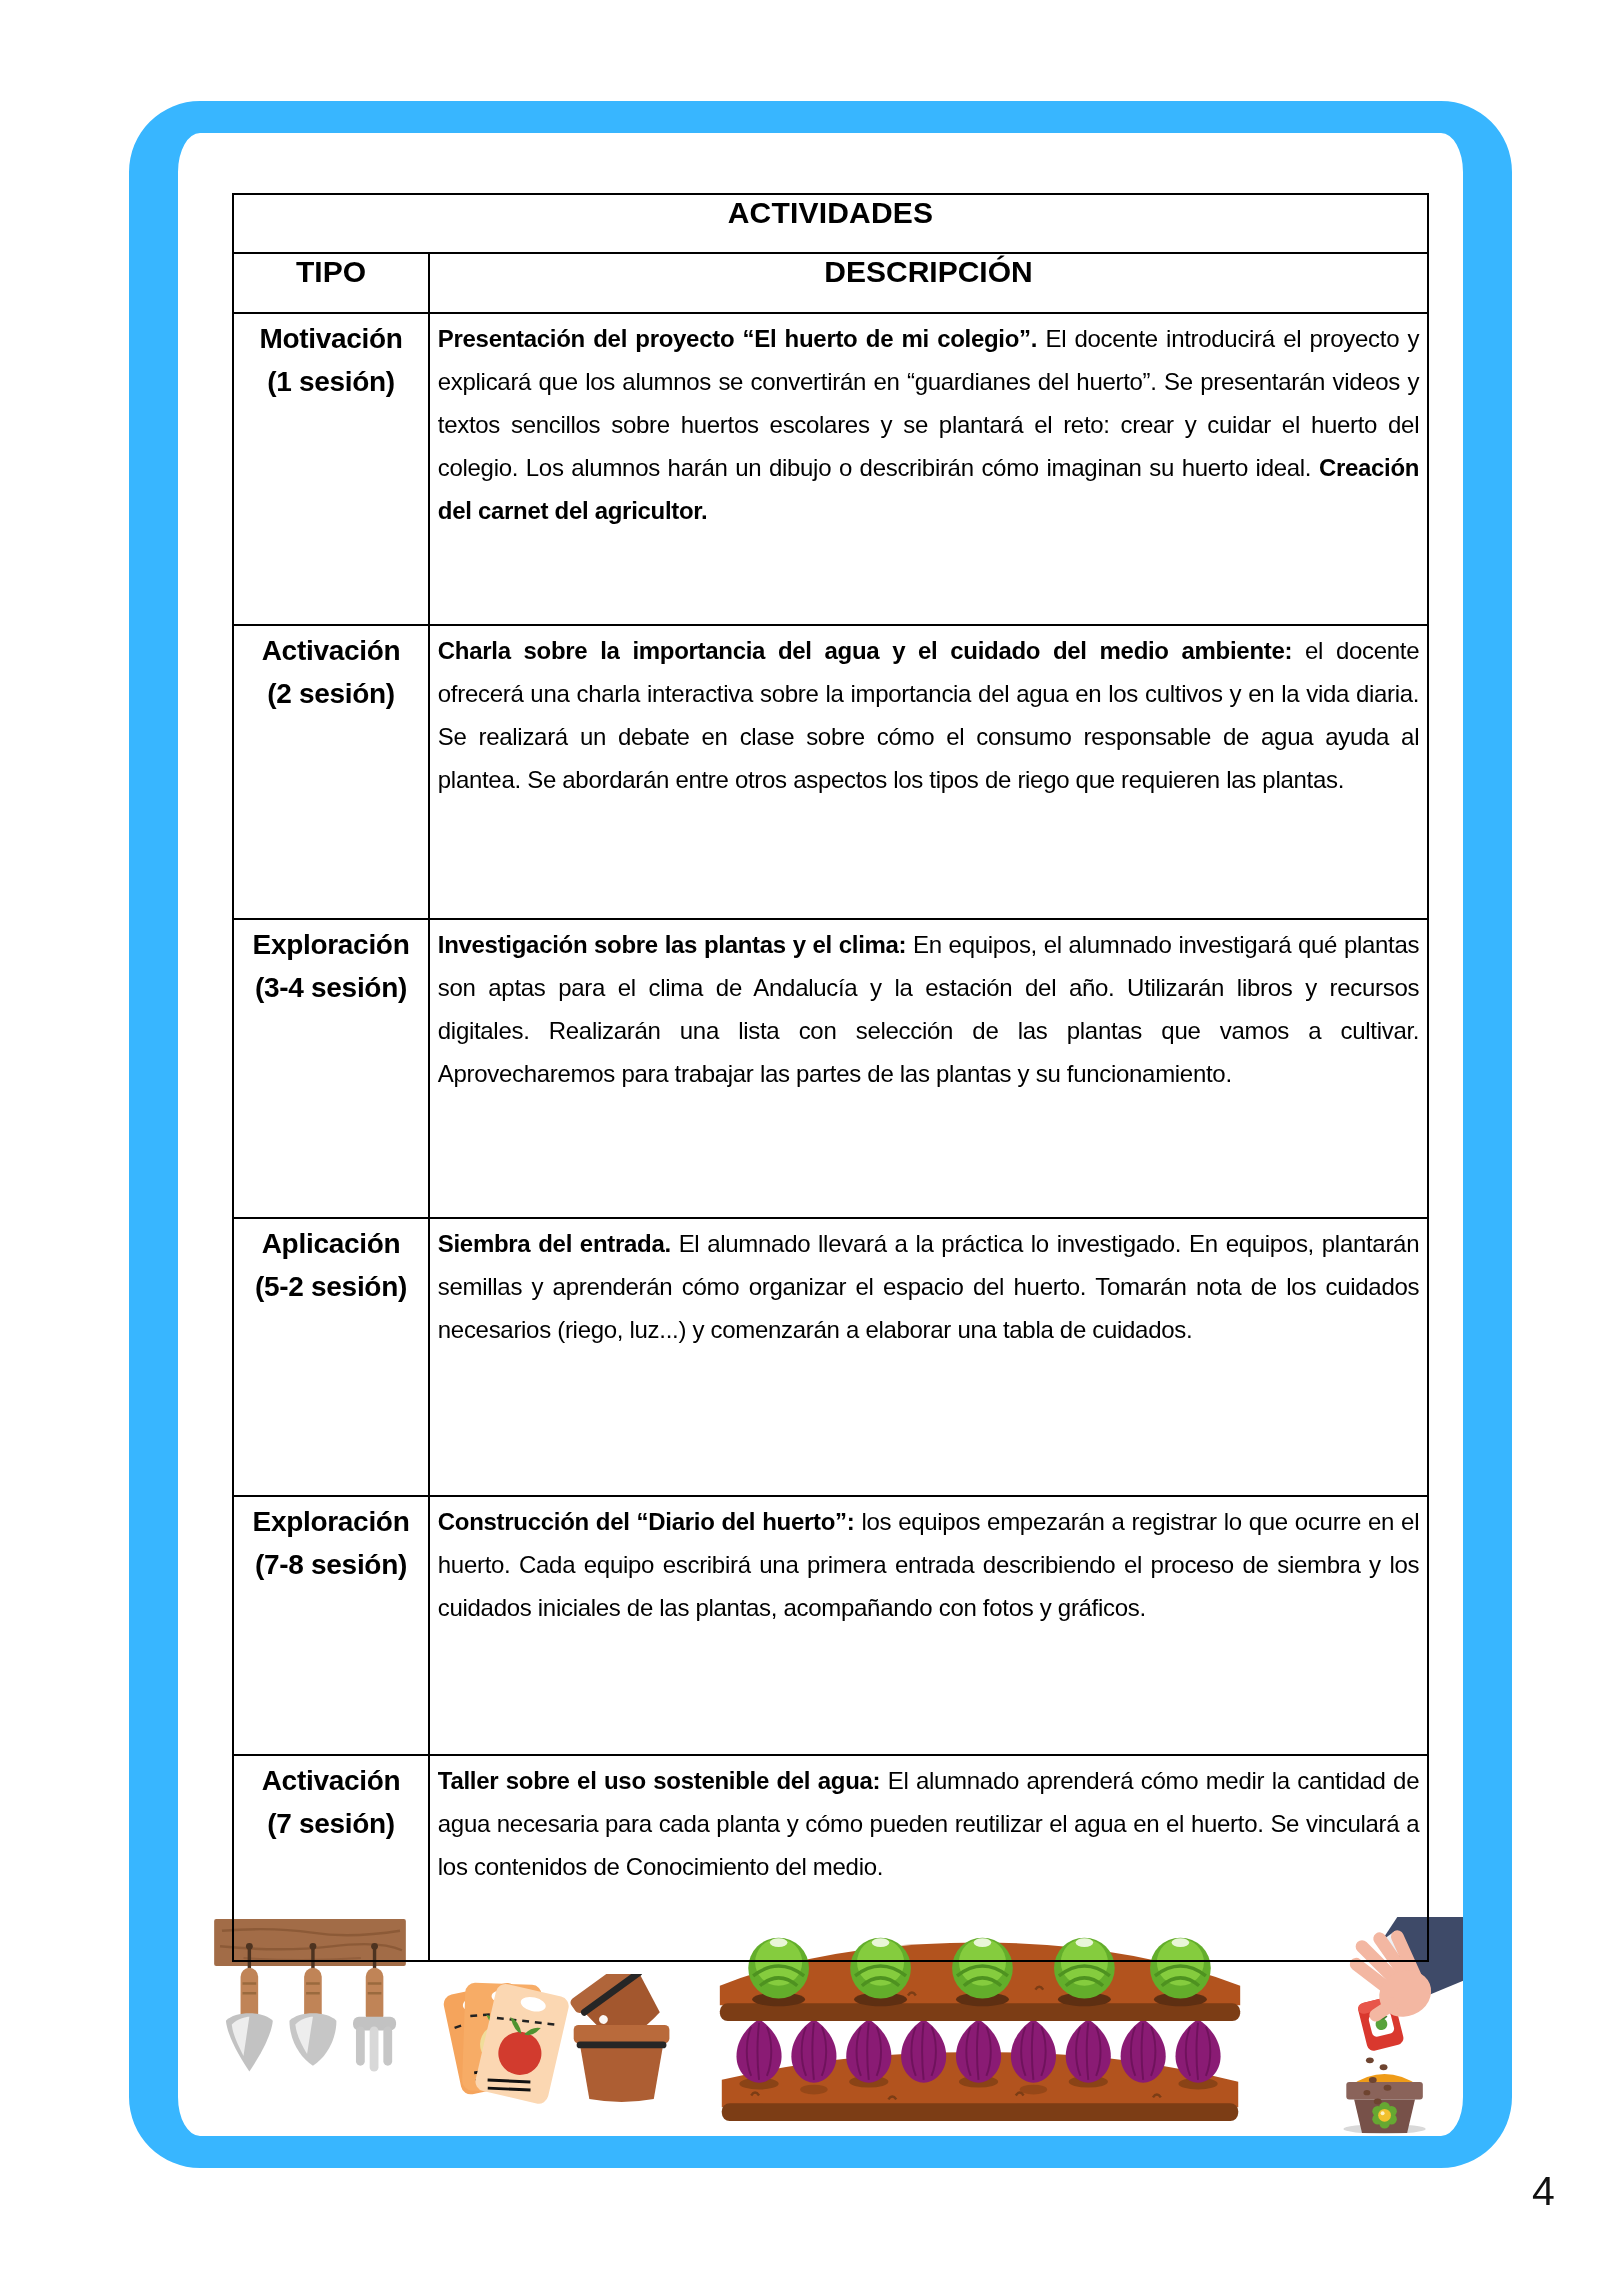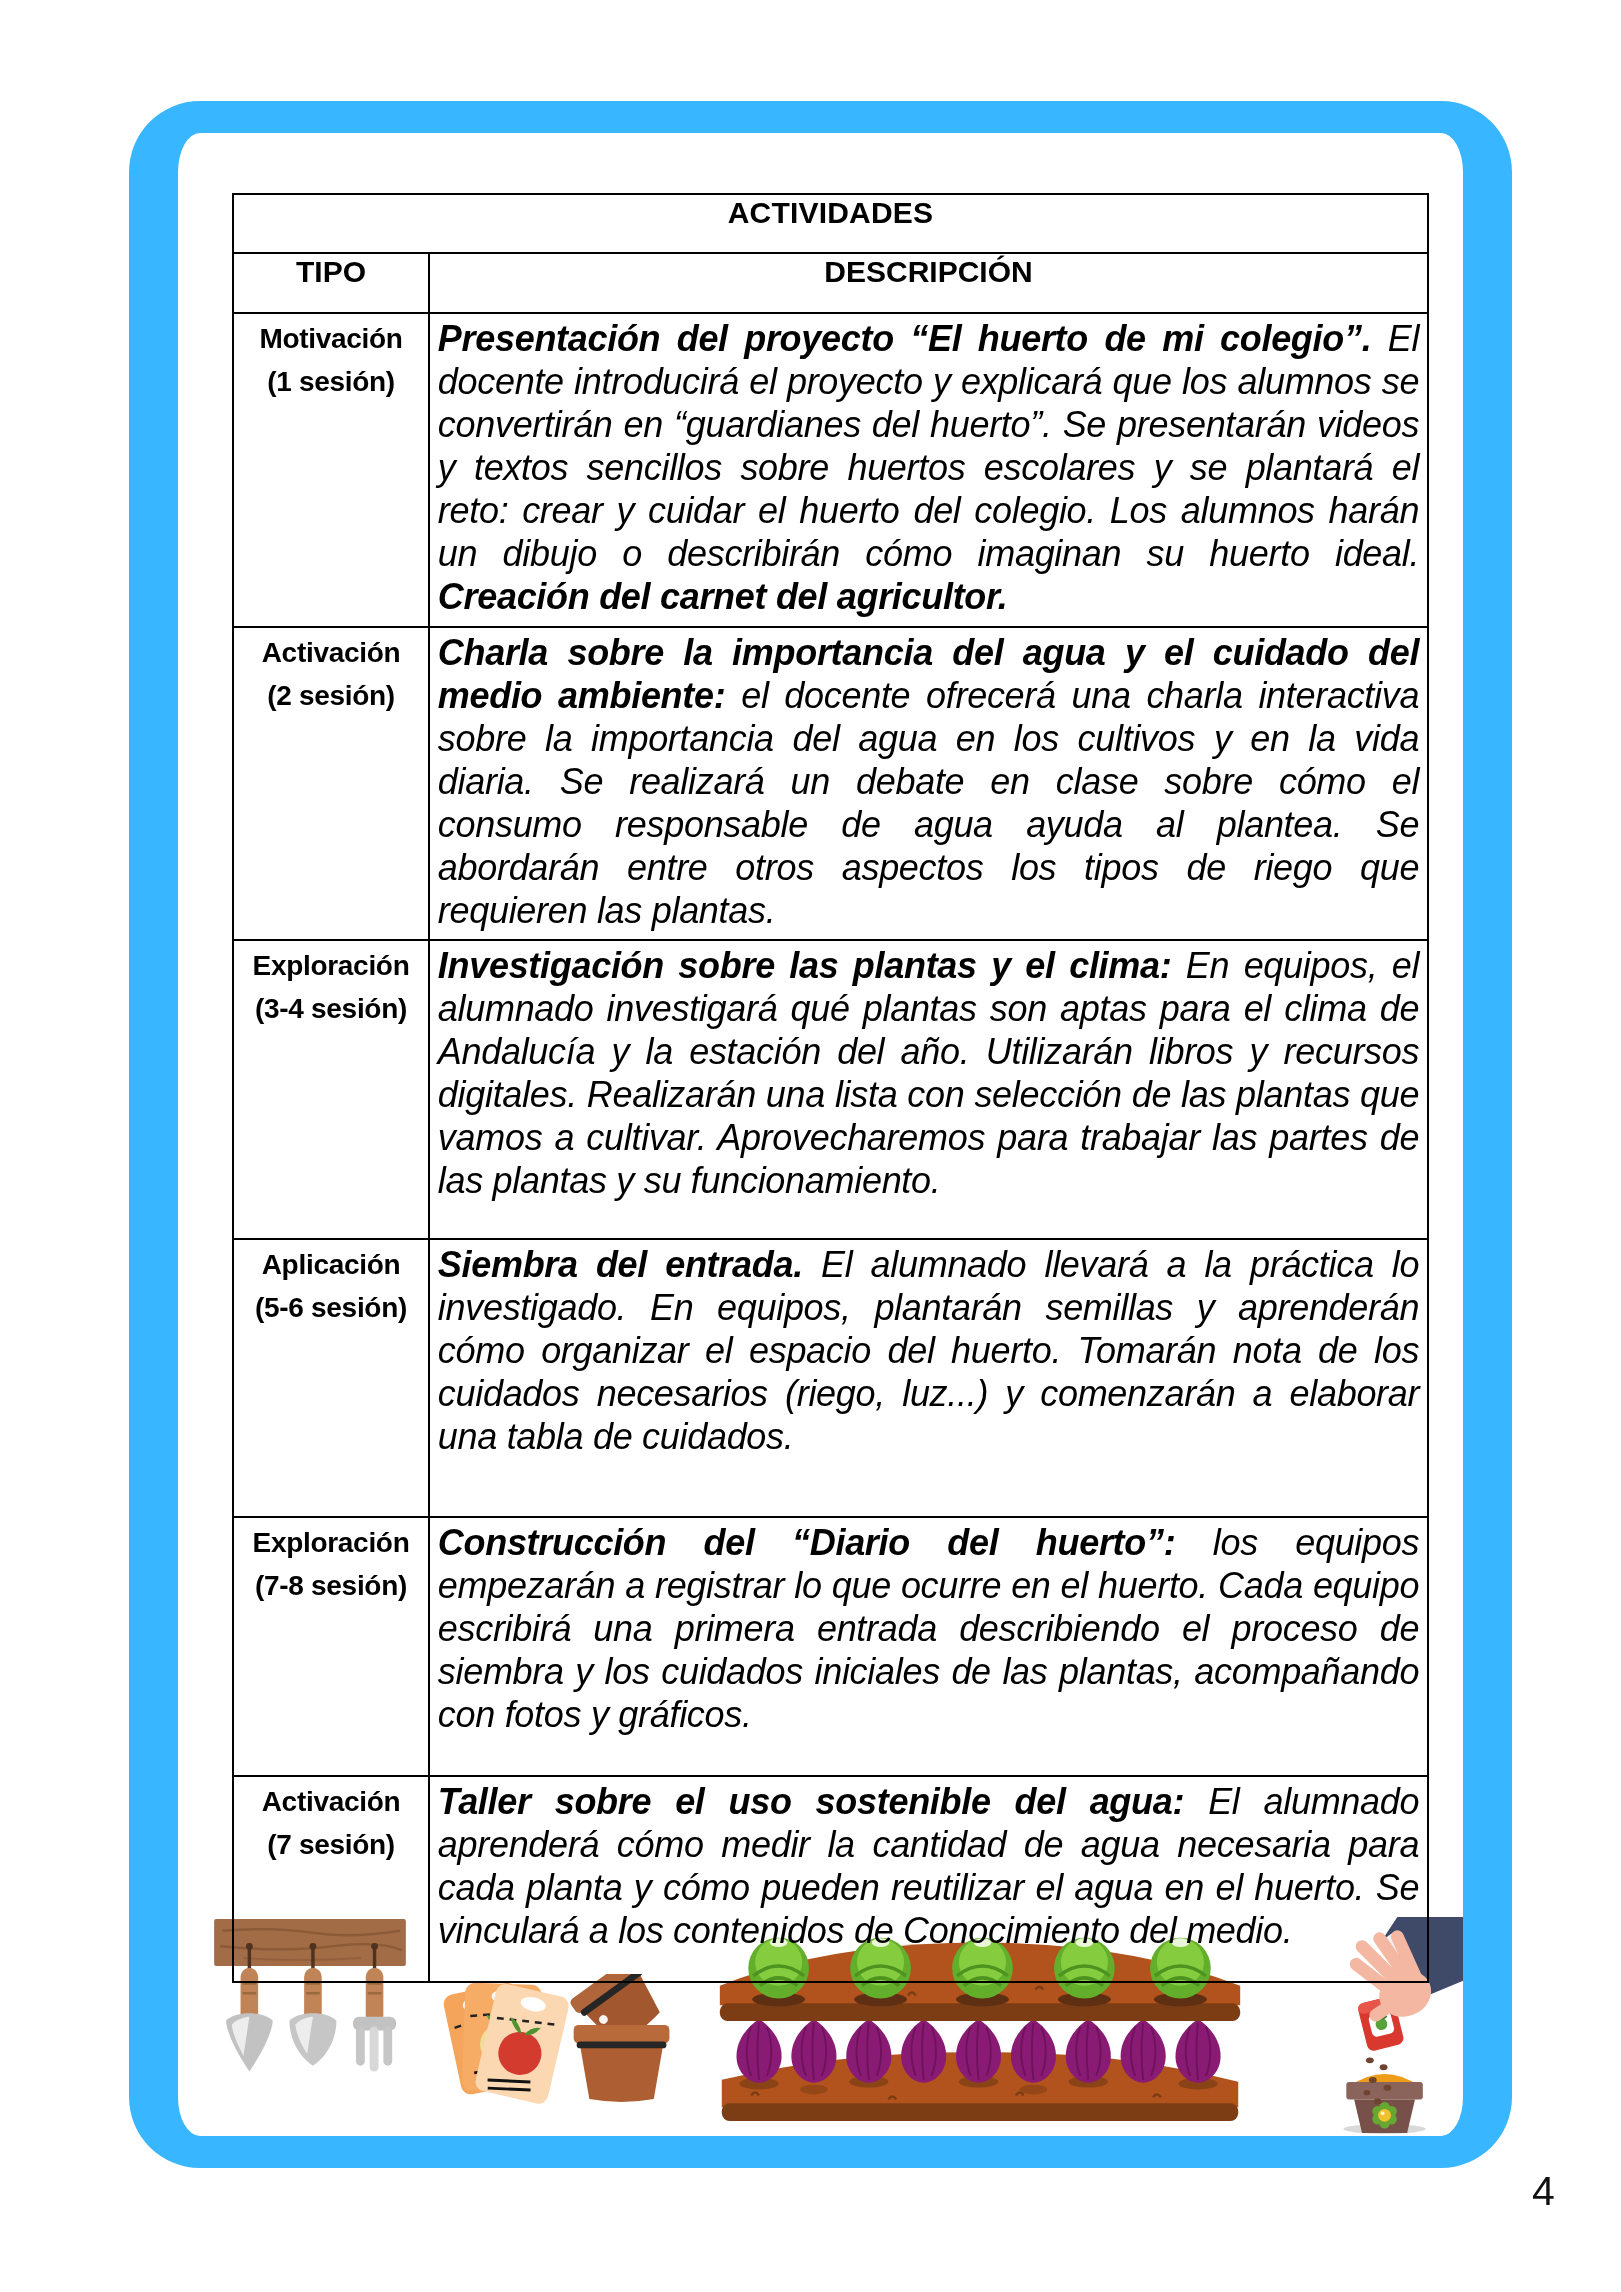--- a/index.html
+++ b/index.html
@@ -20,22 +20,22 @@
   table.acts th,table.acts td{border:2px solid #000;box-sizing:border-box;vertical-align:top;}
   th.title-cell{height:59px;font-size:30px;font-weight:700;text-align:center;vertical-align:middle;letter-spacing:0.2px;}
   th.col-head{height:60px;font-size:30px;font-weight:700;text-align:center;vertical-align:middle;}
   col.c-type{width:196px;}
   col.c-desc{width:999px;}
   td.type-cell{
     text-align:center;font-weight:700;font-size:28px;line-height:43px;
     padding:2.9px 2px 0 2px;letter-spacing:-0.3px;border-radius:19px;
   }
   td.desc-cell{
-    text-align:justify;font-size:36px;line-height:43px;
-    padding:2.9px 7.8px 7.8px 7.8px;letter-spacing:-0.3px;font-style:italic;
+    text-align:justify;font-size:24px;line-height:43px;
+    padding:2.9px 7.8px 7.8px 7.8px;letter-spacing:-0.3px;
   }
   td.desc-cell .b{font-weight:700;}
   
   .page-num{position:absolute;left:1509px;top:2168px;width:69px;text-align:center;font-size:41px;color:#111;z-index:6;}
   
   .illos{position:absolute;left:0;top:0;width:1621px;height:2293px;z-index:1;}
   .illo{position:absolute;}
   .illo-tools{left:214px;top:1917px;width:192px;height:178px;}
   .illo-packets{left:434px;top:1976px;width:147px;height:139px;}
   .illo-pots{left:561px;top:1974px;width:125px;height:133px;}
@@ -316,21 +316,21 @@
           <tr style="height: 299px;">
             <td class="type-cell">
               <div>Exploración</div>
               <div>(3-4 sesión)</div>
             </td>
             <td class="desc-cell"><span class="b">Investigación sobre las plantas y el clima:</span><span> En equipos, el alumnado investigará qué plantas son aptas para el clima de Andalucía y la estación del año. Utilizarán libros y recursos digitales. Realizarán una lista con selección de las plantas que vamos a cultivar. Aprovecharemos para trabajar las partes de las plantas y su funcionamiento.</span></td>
           </tr>
           <tr style="height: 278px;">
             <td class="type-cell">
               <div>Aplicación</div>
-              <div>(5-6 sesión)</div>
+              <div>(5-2 sesión)</div>
             </td>
             <td class="desc-cell"><span class="b">Siembra  del entrada.</span><span> El alumnado llevará a la práctica lo investigado. En equipos, plantarán semillas y aprenderán cómo organizar el espacio del huerto. Tomarán nota de los cuidados necesarios (riego, luz...) y comenzarán a elaborar una tabla de cuidados.</span></td>
           </tr>
           <tr style="height: 259px;">
             <td class="type-cell">
               <div>Exploración</div>
               <div>(7-8 sesión)</div>
             </td>
             <td class="desc-cell"><span class="b">Construcción del “Diario del huerto”:</span><span> los equipos empezarán a registrar lo que ocurre en el huerto. Cada equipo escribirá una primera entrada describiendo el proceso de siembra y los cuidados iniciales de las plantas, acompañando con fotos y gráficos.</span></td>
           </tr>

